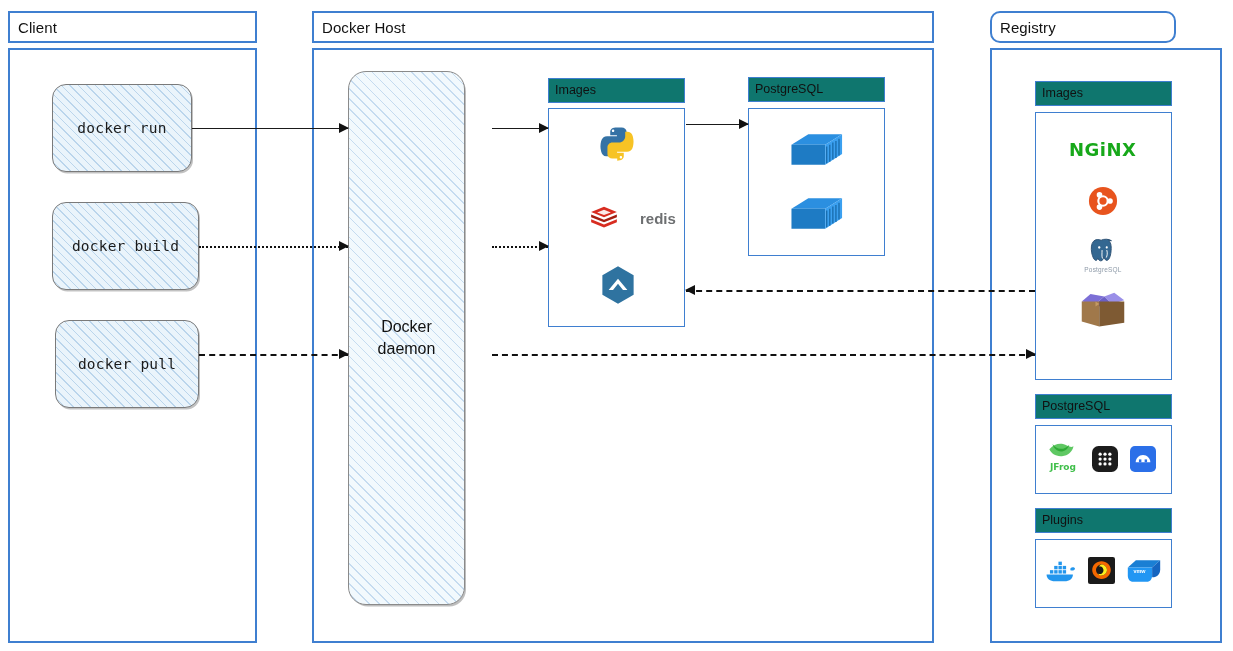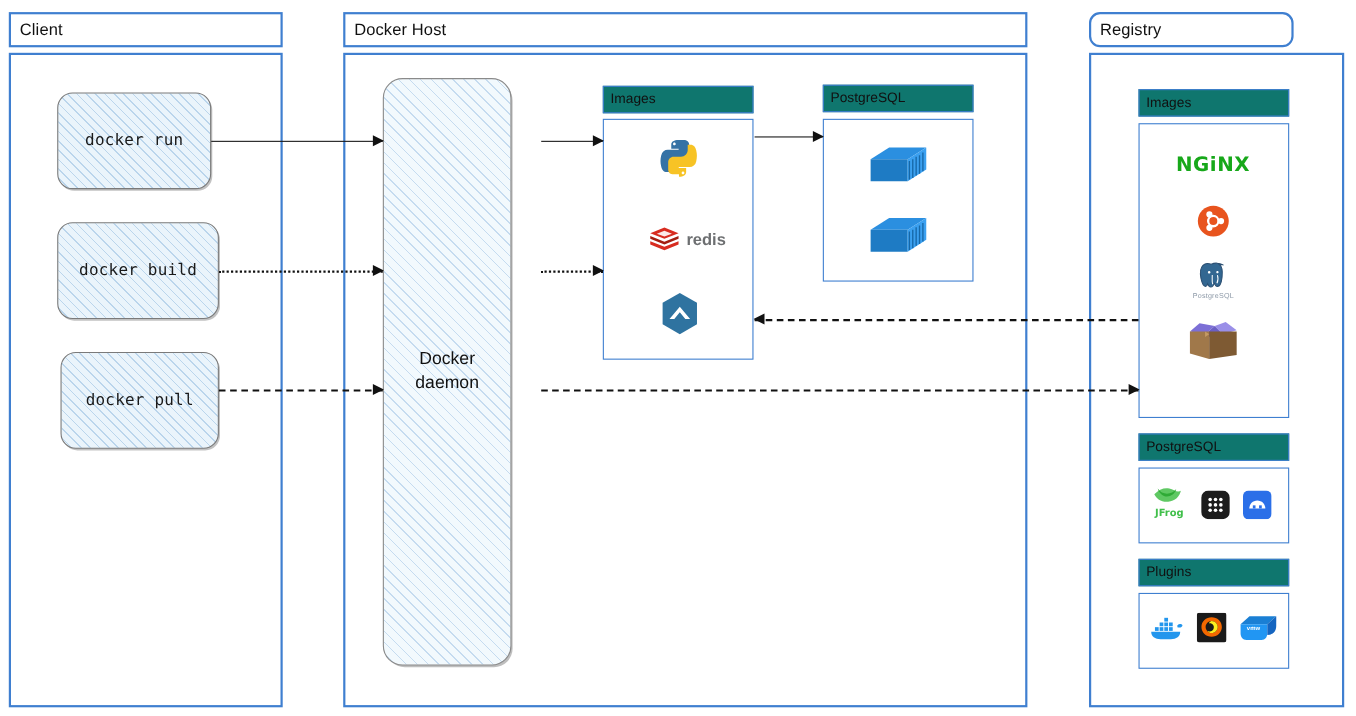--- a/index.html
+++ b/index.html
@@ -71,21 +71,21 @@
   .dotted  .ln{border-top:2.2px dotted #111;}
   .arrowhead{
     position:absolute;top:-5px;width:0;height:0;
     border-top:5.5px solid transparent;border-bottom:5.5px solid transparent;
   }
   .arrowhead.right{right:-1px;border-left:10px solid #111;}
   .arrowhead.left{left:-1px;border-right:10px solid #111;}
 
   
   .icon{position:absolute;display:block;}
-  .iconrow{position:absolute;display:flex;align-items:center;gap:0;}
+  .iconrow{position:absolute;display:flex;align-items:center;gap:16px;}
   .nginx-txt{
     font-family:"DejaVu Sans",sans-serif;font-weight:bold;font-size:18px;
     color:#17a81a;letter-spacing:.5px;line-height:1;
   }
   .redis-txt{
     font-family:"Liberation Sans",sans-serif;font-weight:bold;font-size:15px;
     color:#6d6f71;line-height:1;margin-left:6px;
   }
   .pg-txt{
     font-family:"Liberation Sans",sans-serif;font-size:6.5px;color:#8e9aa8;

